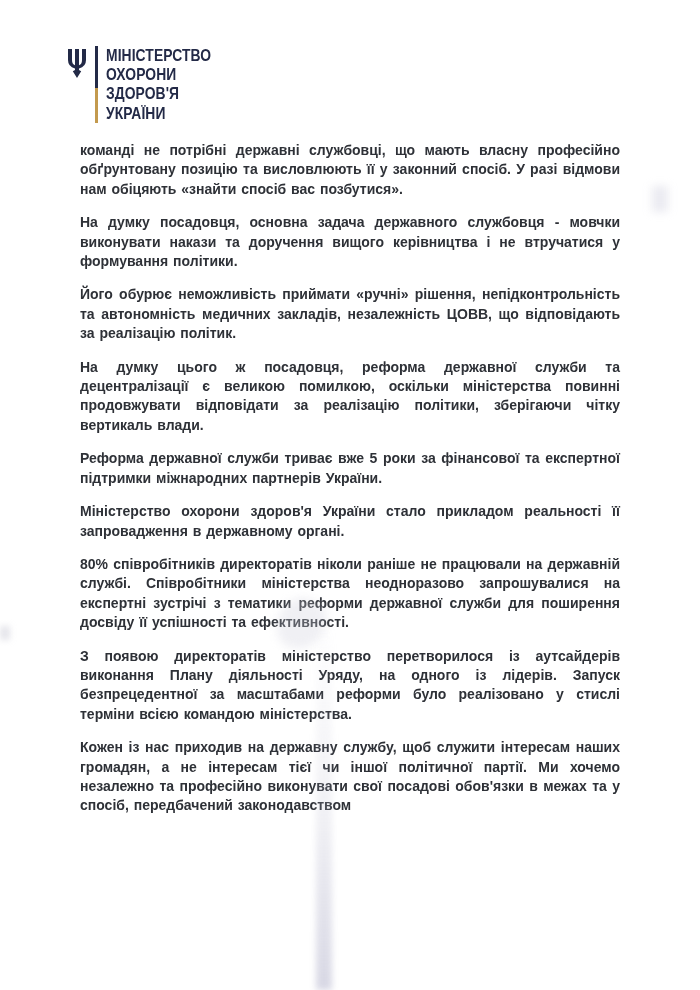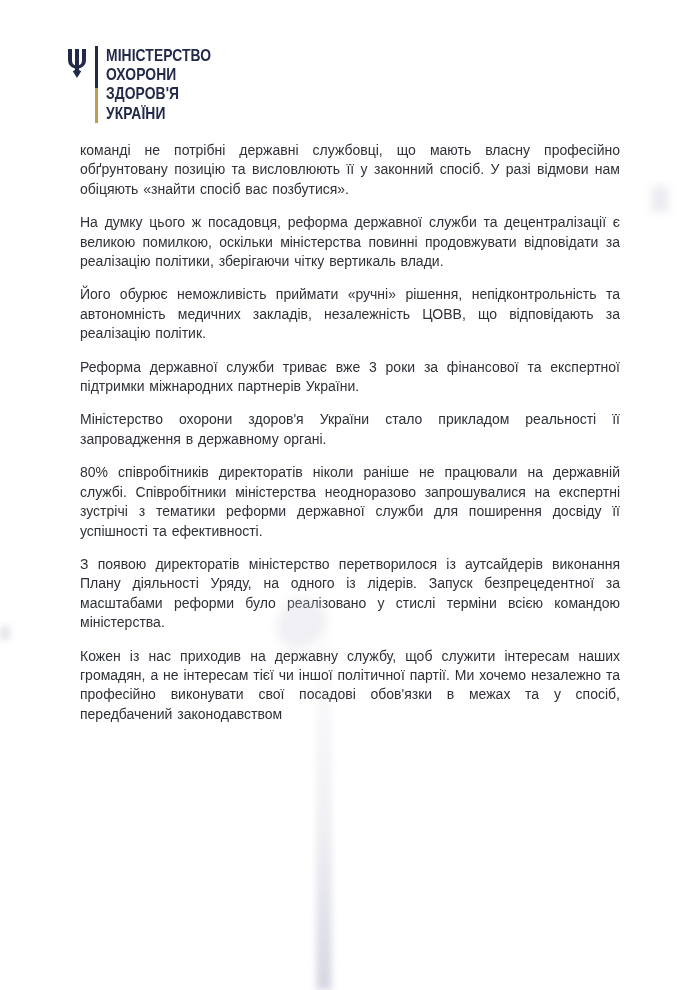--- a/index.html
+++ b/index.html
@@ -59,20 +59,21 @@
     width: 540px;
     color: var(--text);
   }
   .content p {
     margin: 0 0 14px 0;
     font-size: 14px;
     line-height: 19.4px;
     text-align: justify;
     text-align-last: left;
     word-spacing: 1px;
+    font-weight: bold;
   }
 
   
   .fold-streak {
     position: absolute;
     left: 316px;
     top: 620px;
     width: 16px;
     height: 370px;
     background: linear-gradient(to bottom,
@@ -130,23 +131,24 @@
     <div class="org-name">
       <div>МІНІСТЕРСТВО</div>
       <div>ОХОРОНИ</div>
       <div>ЗДОРОВ'Я</div>
       <div>УКРАЇНИ</div>
     </div>
   </div>
 
   <div class="content">
     <p>команді не потрібні державні службовці, що мають власну професійно обґрунтовану позицію та висловлюють її у законний спосіб. У разі відмови нам обіцяють «знайти спосіб вас позбутися».</p>
+    <p>На думку посадовця, основна задача державного службовця - мовчки виконувати накази та доручення вищого керівництва і не втручатися у формування політики.</p>
+    <p>Його обурює неможливість приймати «ручні» рішення, непідконтрольність та автономність медичних закладів, незалежність ЦОВВ, що відповідають за реалізацію політик.</p>
     <p>На думку цього ж посадовця, реформа державної служби та децентралізації є великою помилкою, оскільки міністерства повинні продовжувати відповідати за реалізацію політики, зберігаючи чітку вертикаль влади.</p>
-    <p>Його обурює неможливість приймати «ручні» рішення, непідконтрольність та автономність медичних закладів, незалежність ЦОВВ, що відповідають за реалізацію політик.</p>
-    <p>Реформа державної служби триває вже 3 роки за фінансової та експертної підтримки міжнародних партнерів України.</p>
+    <p>Реформа державної служби триває вже 5 роки за фінансової та експертної підтримки міжнародних партнерів України.</p>
     <p>Міністерство охорони здоров'я України стало прикладом реальності її запровадження в державному органі.</p>
     <p>80% співробітників директоратів ніколи раніше не працювали на державній службі. Співробітники міністерства неодноразово запрошувалися на експертні зустрічі з тематики реформи державної служби для поширення досвіду її успішності та ефективності.</p>
     <p>З появою директоратів міністерство перетворилося із аутсайдерів виконання Плану діяльності Уряду, на одного із лідерів. Запуск безпрецедентної за масштабами реформи було реалізовано у стислі терміни всією командою міністерства.</p>
     <p>Кожен із нас приходив на державну службу, щоб служити інтересам наших громадян, а не інтересам тієї чи іншої політичної партії. Ми хочемо незалежно та професійно виконувати свої посадові обов'язки в межах та у спосіб, передбачений законодавством</p>
   </div>
 
   <div class="smudge-center"></div>
   <div class="smudge-right"></div>
   <div class="speck-left"></div>
   <div class="fold-streak"></div>

